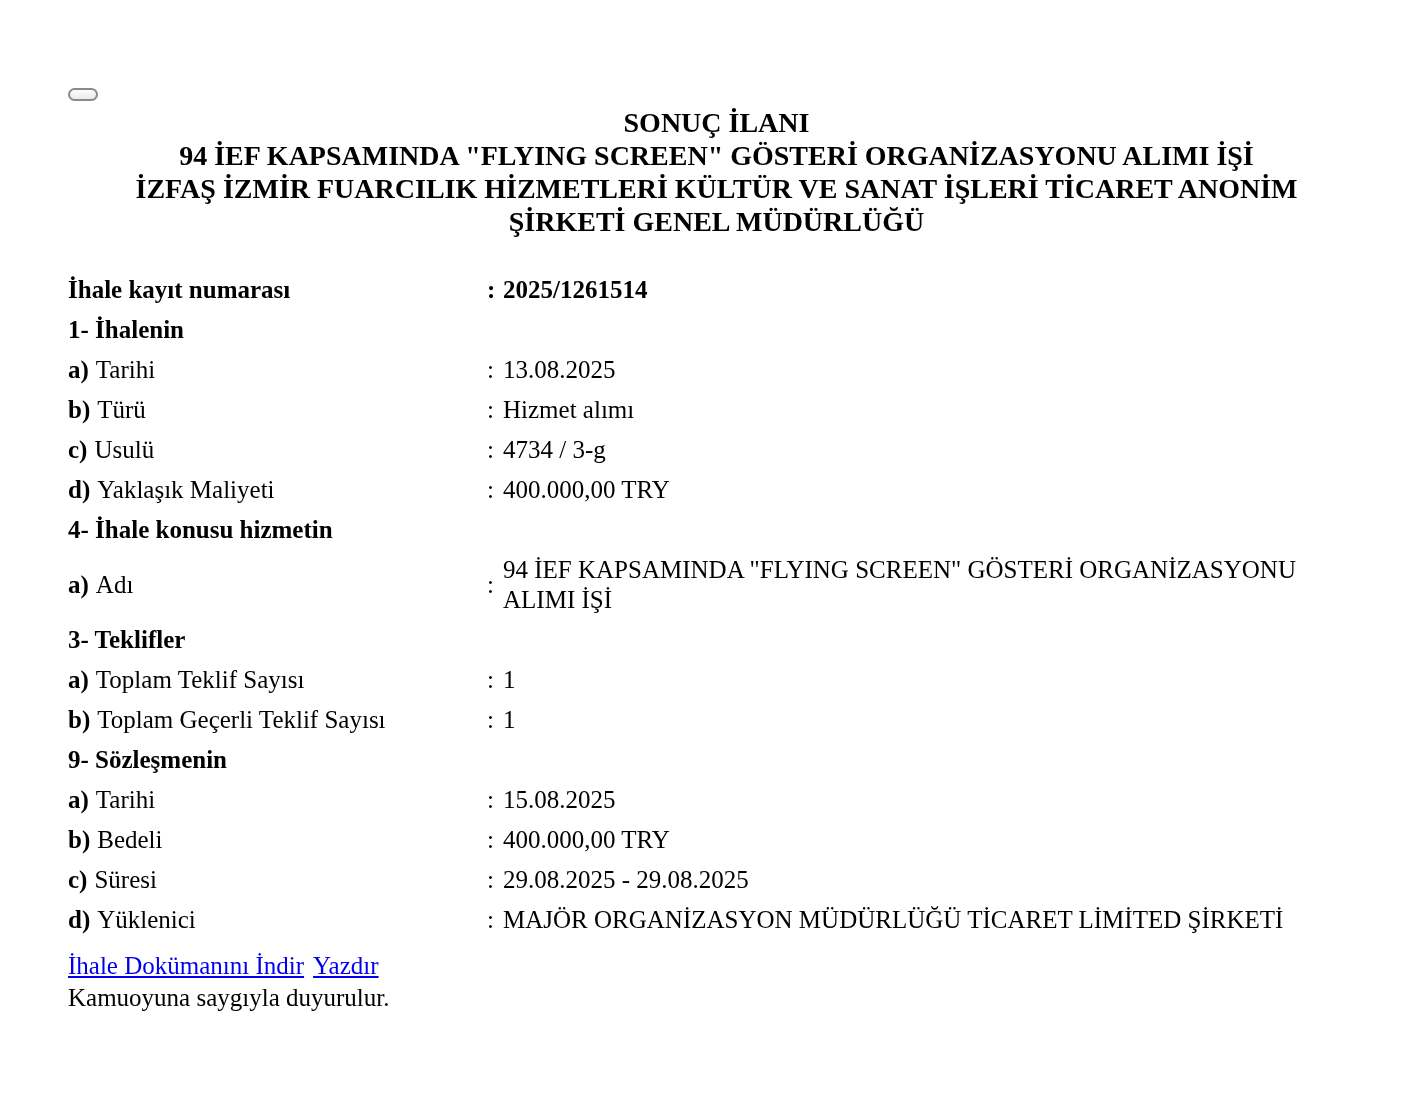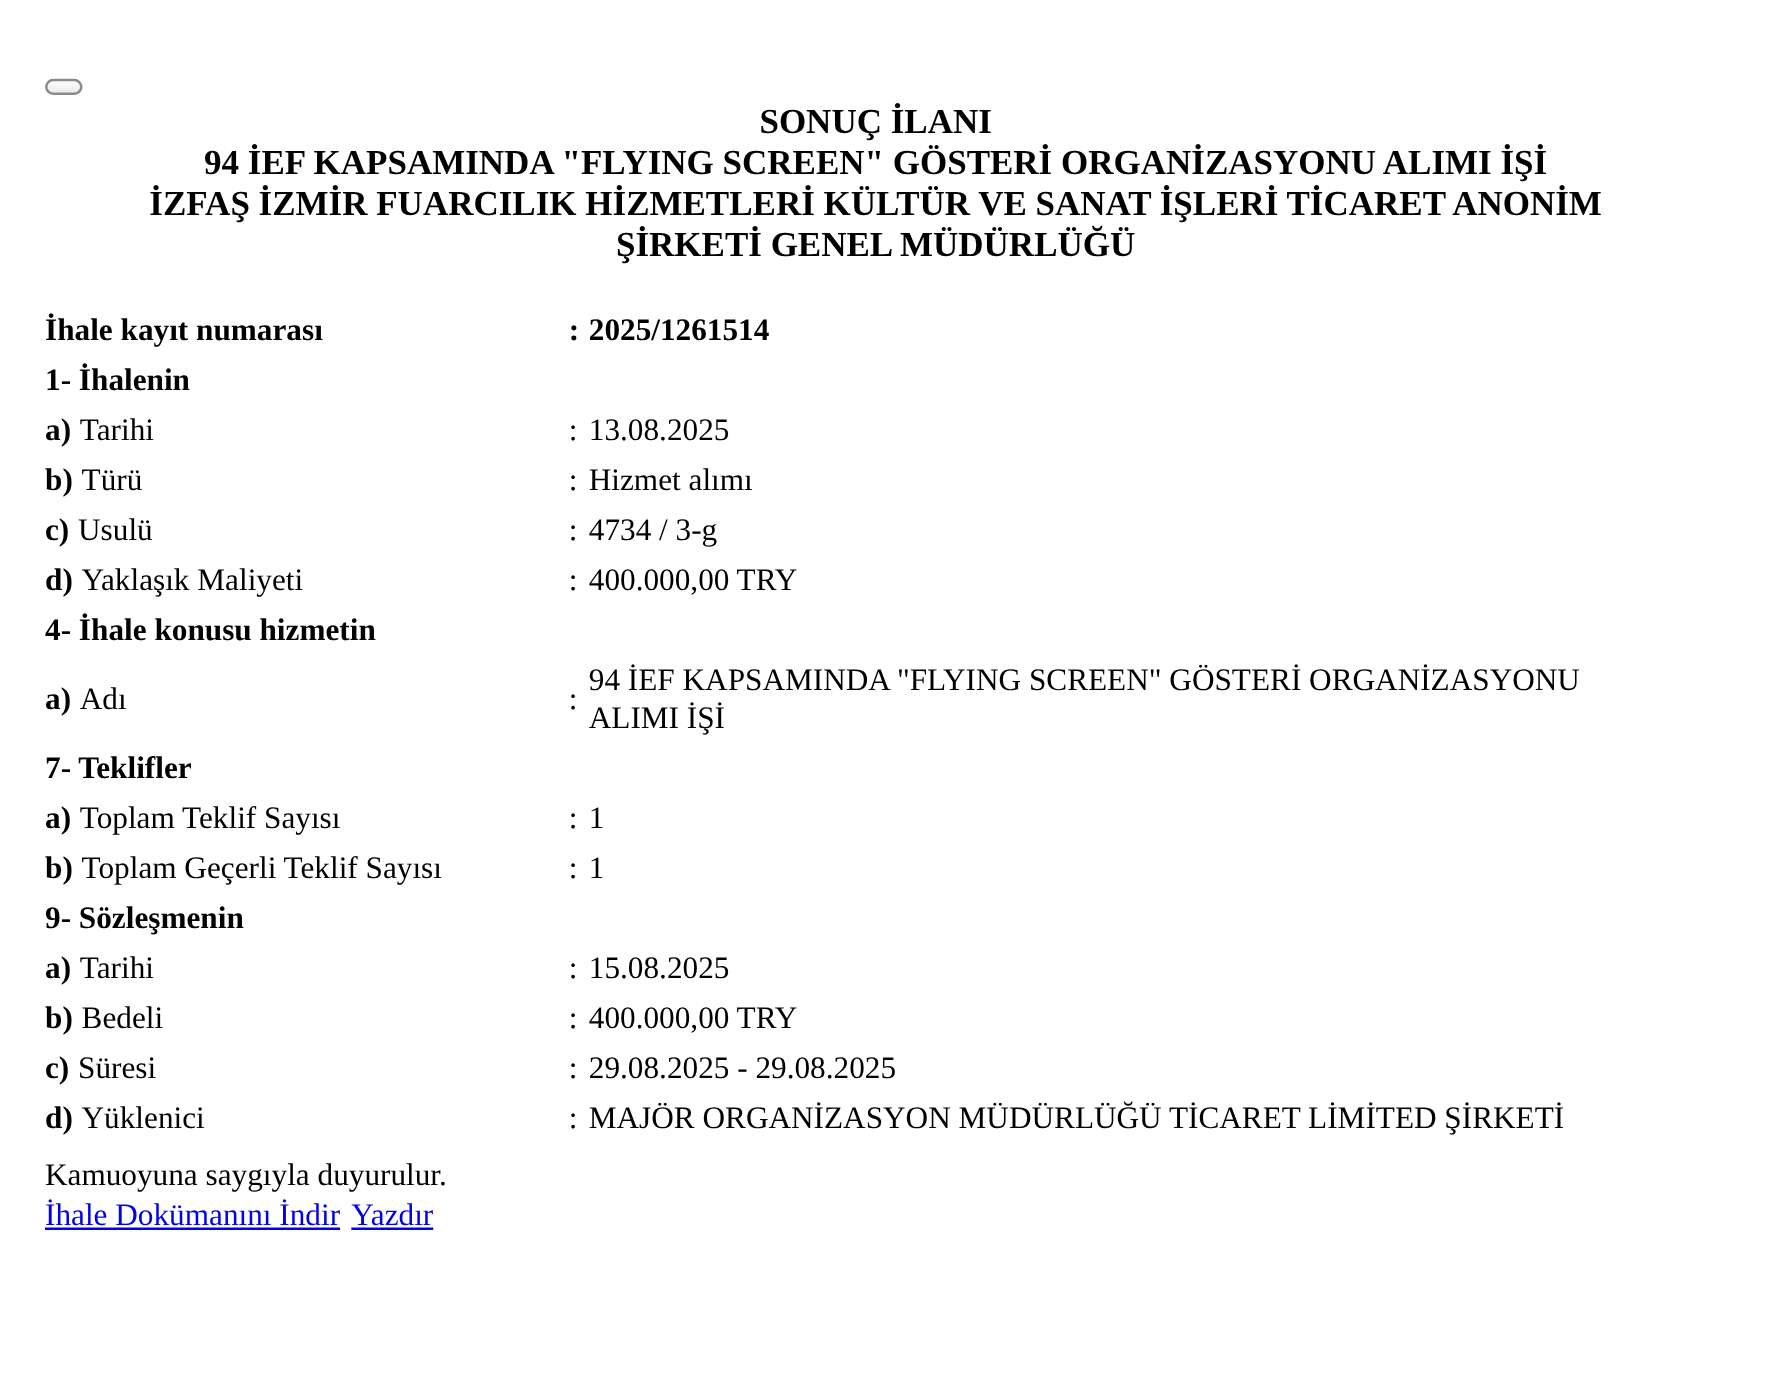--- a/index.html
+++ b/index.html
@@ -5,22 +5,22 @@
   html, body { margin: 0; padding: 0; }
   body {
     width: 1417px;
     height: 1103px;
     background: #ffffff;
     color: #000000;
     font-family: "Liberation Serif", "DejaVu Serif", serif;
     overflow: hidden;
   }
   .content {
-    margin: 0 52px 0 36px;
-    padding-top: 63px;
+    margin: 0 52px 0 68px;
+    padding-top: 88px;
   }
   
   .pill {
     display: block;
     width: 30px;
     height: 13px;
     box-sizing: border-box;
     border: 2px solid #8a8a8a;
     border-radius: 7px;
     background: linear-gradient(#fdfdfd, #ebebeb);
@@ -120,21 +120,21 @@
       </tr>
       <tr>
         <td class="section-cell" colspan="3">4- İhale konusu hizmetin</td>
       </tr>
       <tr>
         <td class="lbl"><b>a)</b><span>Adı</span></td>
         <td class="sep">:</td>
         <td class="val">94 İEF KAPSAMINDA "FLYING SCREEN" GÖSTERİ ORGANİZASYONU ALIMI İŞİ</td>
       </tr>
       <tr>
-        <td class="section-cell" colspan="3">7- Teklifler</td>
+        <td class="section-cell" colspan="3">3- Teklifler</td>
       </tr>
       <tr>
         <td class="lbl"><b>a)</b><span>Toplam Teklif Sayısı</span></td>
         <td class="sep">:</td>
         <td class="val">1</td>
       </tr>
       <tr>
         <td class="lbl"><b>b)</b><span>Toplam Geçerli Teklif Sayısı</span></td>
         <td class="sep">:</td>
         <td class="val">1</td>
@@ -159,19 +159,19 @@
       </tr>
       <tr>
         <td class="lbl"><b>d)</b><span>Yüklenici</span></td>
         <td class="sep">:</td>
         <td class="val">MAJÖR ORGANİZASYON MÜDÜRLÜĞÜ TİCARET LİMİTED ŞİRKETİ</td>
       </tr>
     </tbody>
   </table>
 
   <div class="footer">
-    <div>Kamuoyuna saygıyla duyurulur.</div>
     <div>
       <a href="#" class="first-link">İhale Dokümanını İndir</a><a href="#">Yazdır</a>
     </div>
+    <div>Kamuoyuna saygıyla duyurulur.</div>
   </div>
 
 </div>
 
 </body></html>

